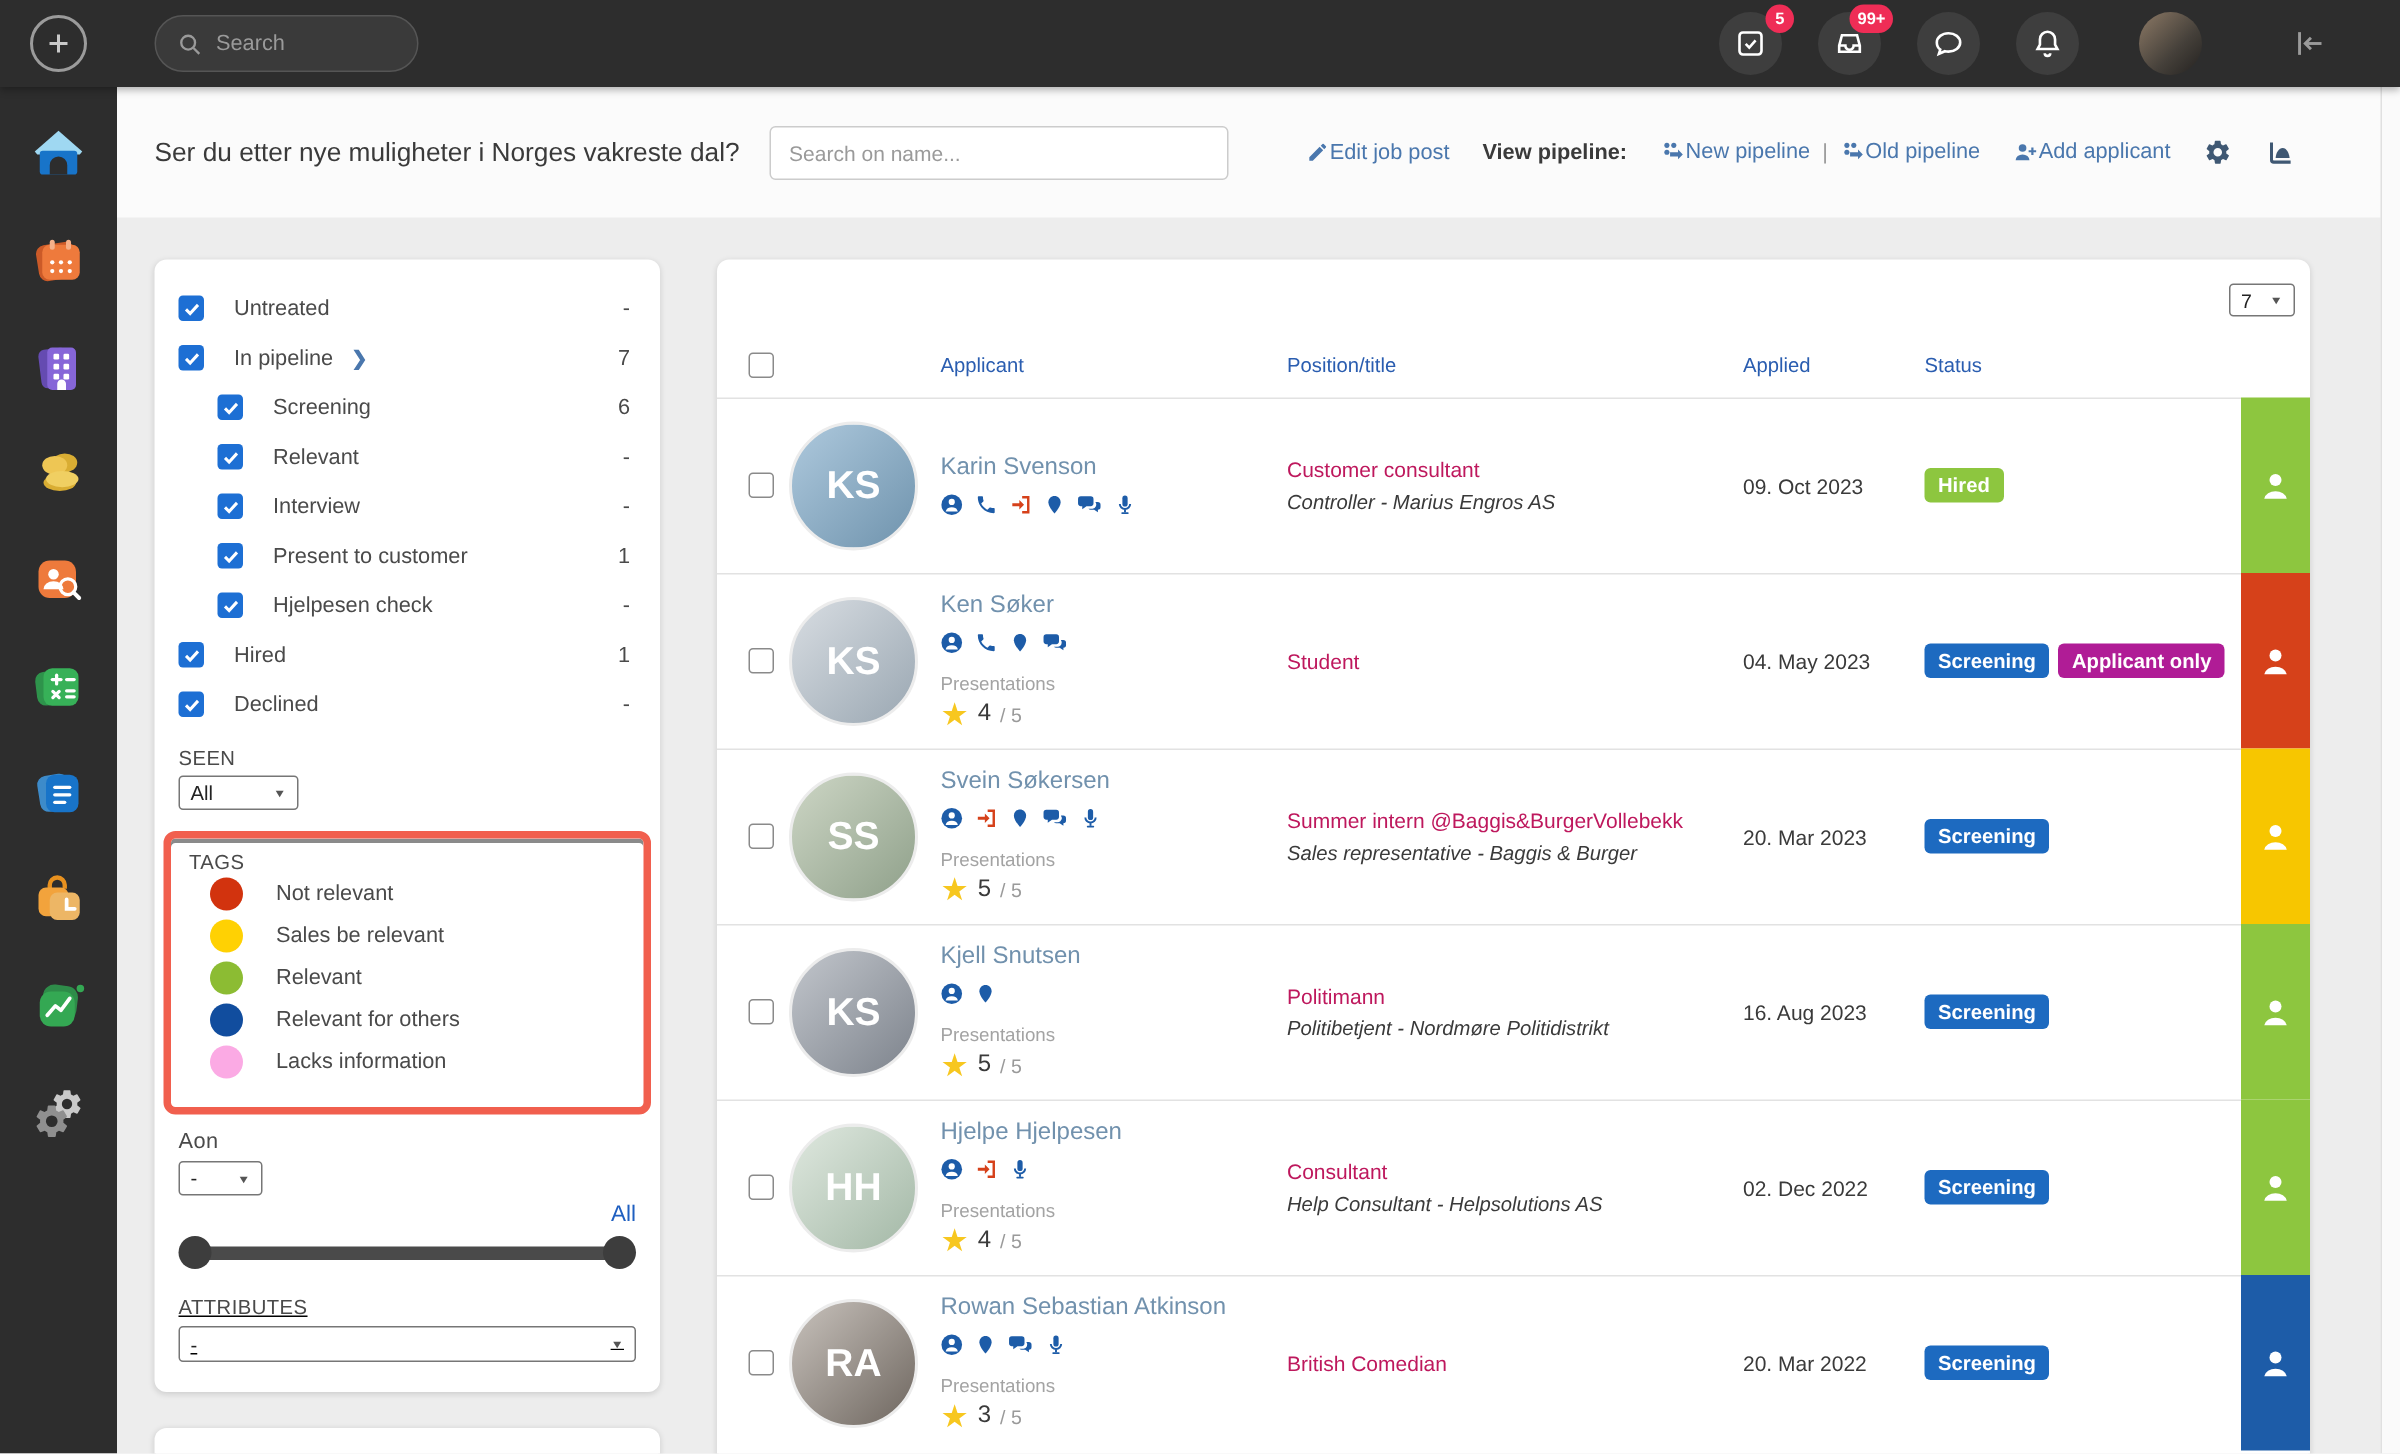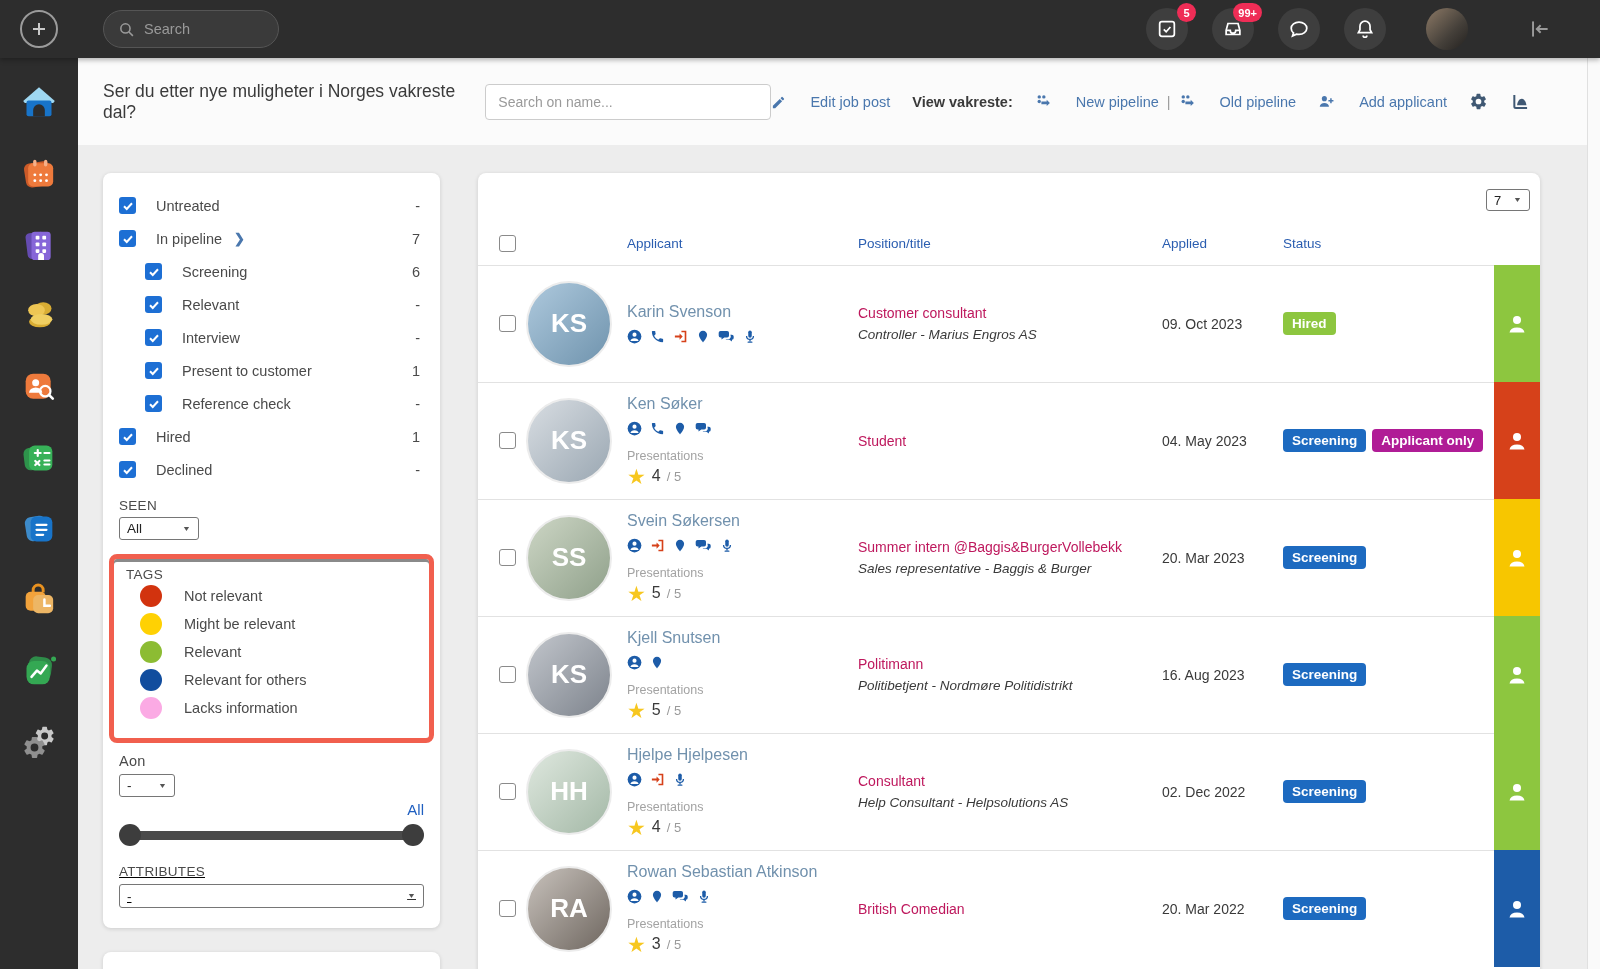--- a/index.html
+++ b/index.html
@@ -22,21 +22,21 @@
   .sidebar { position:absolute; top:58px; left:0; width:78px; height:911px; background:#2d2d2d; display:flex; flex-direction:column; align-items:center; padding-top:24px; gap:29px; z-index:20; }
   .side-item { width:42px; height:42px; display:flex; align-items:center; justify-content:center; cursor:pointer; }
 
   
   .main { position:absolute; top:58px; left:78px; width:1522px; height:911px; }
   .page-header { height:87px; background:#fbfbfb; display:flex; align-items:center; padding:0 70px 0 25px; }
   .page-title { font-size:17.5px; color:#3a3a3a; }
   .name-search { margin-left:20px; width:306px; height:36px; border:1px solid #ccc; border-radius:4px; background:#fff; font-size:14px; color:#444; padding:0 12px; outline:none; }
   .name-search::placeholder { color:#9a9a9a; }
   .header-actions { margin-left:auto; display:flex; align-items:center; gap:22px; }
-  .h-link { display:flex; align-items:flex-end; gap:24px; color:#4a77ad; font-size:14.5px; cursor:pointer; white-space:nowrap; }
+  .h-link { display:flex; align-items:flex-start; gap:0; color:#4a77ad; font-size:14.5px; cursor:pointer; white-space:nowrap; }
   .h-label { color:#3a3a3a; font-size:14.5px; font-weight:bold; white-space:nowrap; }
   .h-sep { color:#9a9a9a; font-size:14.5px; }
   .h-iconbtn { cursor:pointer; display:flex; }
   .vp-group { display:flex; align-items:center; gap:8px; }
 
   .content { display:flex; gap:38px; padding:28px 60px 0 25px; }
 
   
   .left-col { width:337px; flex:none; }
   .card { background:#fff; border-radius:8px; box-shadow:0 1px 4px rgba(0,0,0,.14); }
@@ -303,21 +303,21 @@
       <input class="name-search" placeholder="Search on name..." style="">
       <div class="header-actions">
         <div class="h-link">
           <span style="display:flex">
             <svg width="15" height="15" viewBox="0 0 24 24" fill="#4a77ad">
                 <path d="M3 17.3V21h3.7L17.8 9.9 14 6.2 3 17.3zM20.7 7a1 1 0 0 0 0-1.4l-2.3-2.3a1 1 0 0 0-1.4 0l-1.8 1.8 3.7 3.7 1.8-1.8z"></path>
               </svg>
           </span>
           <span>Edit job post</span>
         </div>
-        <span class="h-label">View vakreste:</span>
+        <span class="h-label">View pipeline:</span>
         <div class="vp-group">
           <div class="h-link">
             <span style="display:flex">
               <svg width="17" height="17" viewBox="0 0 24 24" fill="#4a77ad">
                   <circle cx="6" cy="5.5" r="2.4"></circle>
                   <circle cx="12.5" cy="5.5" r="2.4"></circle>
                   <circle cx="6" cy="12" r="2.4"></circle>
                   <path d="M12 12h4.5V9.5L21 14l-4.5 4.5V16H9v-4z"></path>
                 </svg>
             </span>
@@ -423,21 +423,21 @@
                 </span>
                 <span class="f-label">Present to customer</span>
                 <span class="f-count">1</span>
               </div>
               <div class="f-row ind">
                 <span class="cb">
                   <svg width="12" height="12" viewBox="0 0 24 24" fill="none" stroke="#fff" stroke-width="4">
                     <path d="M4 12.5l5.5 5.5L20 6.5"></path>
                   </svg>
                 </span>
-                <span class="f-label">Reference check</span>
+                <span class="f-label">Hjelpesen check</span>
                 <span class="f-count">-</span>
               </div>
               <div class="f-row">
                 <span class="cb">
                   <svg width="12" height="12" viewBox="0 0 24 24" fill="none" stroke="#fff" stroke-width="4">
                     <path d="M4 12.5l5.5 5.5L20 6.5"></path>
                   </svg>
                 </span>
                 <span class="f-label">Hired</span>
                 <span class="f-count">1</span>
@@ -463,21 +463,21 @@
 
           <div class="tags-box">
             <div class="sec-label">TAGS</div>
             <div id="tagList">
                 <div class="tag-row">
                   <span class="tag-dot" style="background:#d2330e"></span>
                   <span class="tag-label">Not relevant</span>
                 </div>
                 <div class="tag-row">
                   <span class="tag-dot" style="background:#ffd103"></span>
-                  <span class="tag-label">Might be relevant</span>
+                  <span class="tag-label">Sales be relevant</span>
                 </div>
                 <div class="tag-row">
                   <span class="tag-dot" style="background:#8cbc33"></span>
                   <span class="tag-label">Relevant</span>
                 </div>
                 <div class="tag-row">
                   <span class="tag-dot" style="background:#114d9e"></span>
                   <span class="tag-label">Relevant for others</span>
                 </div>
                 <div class="tag-row">

